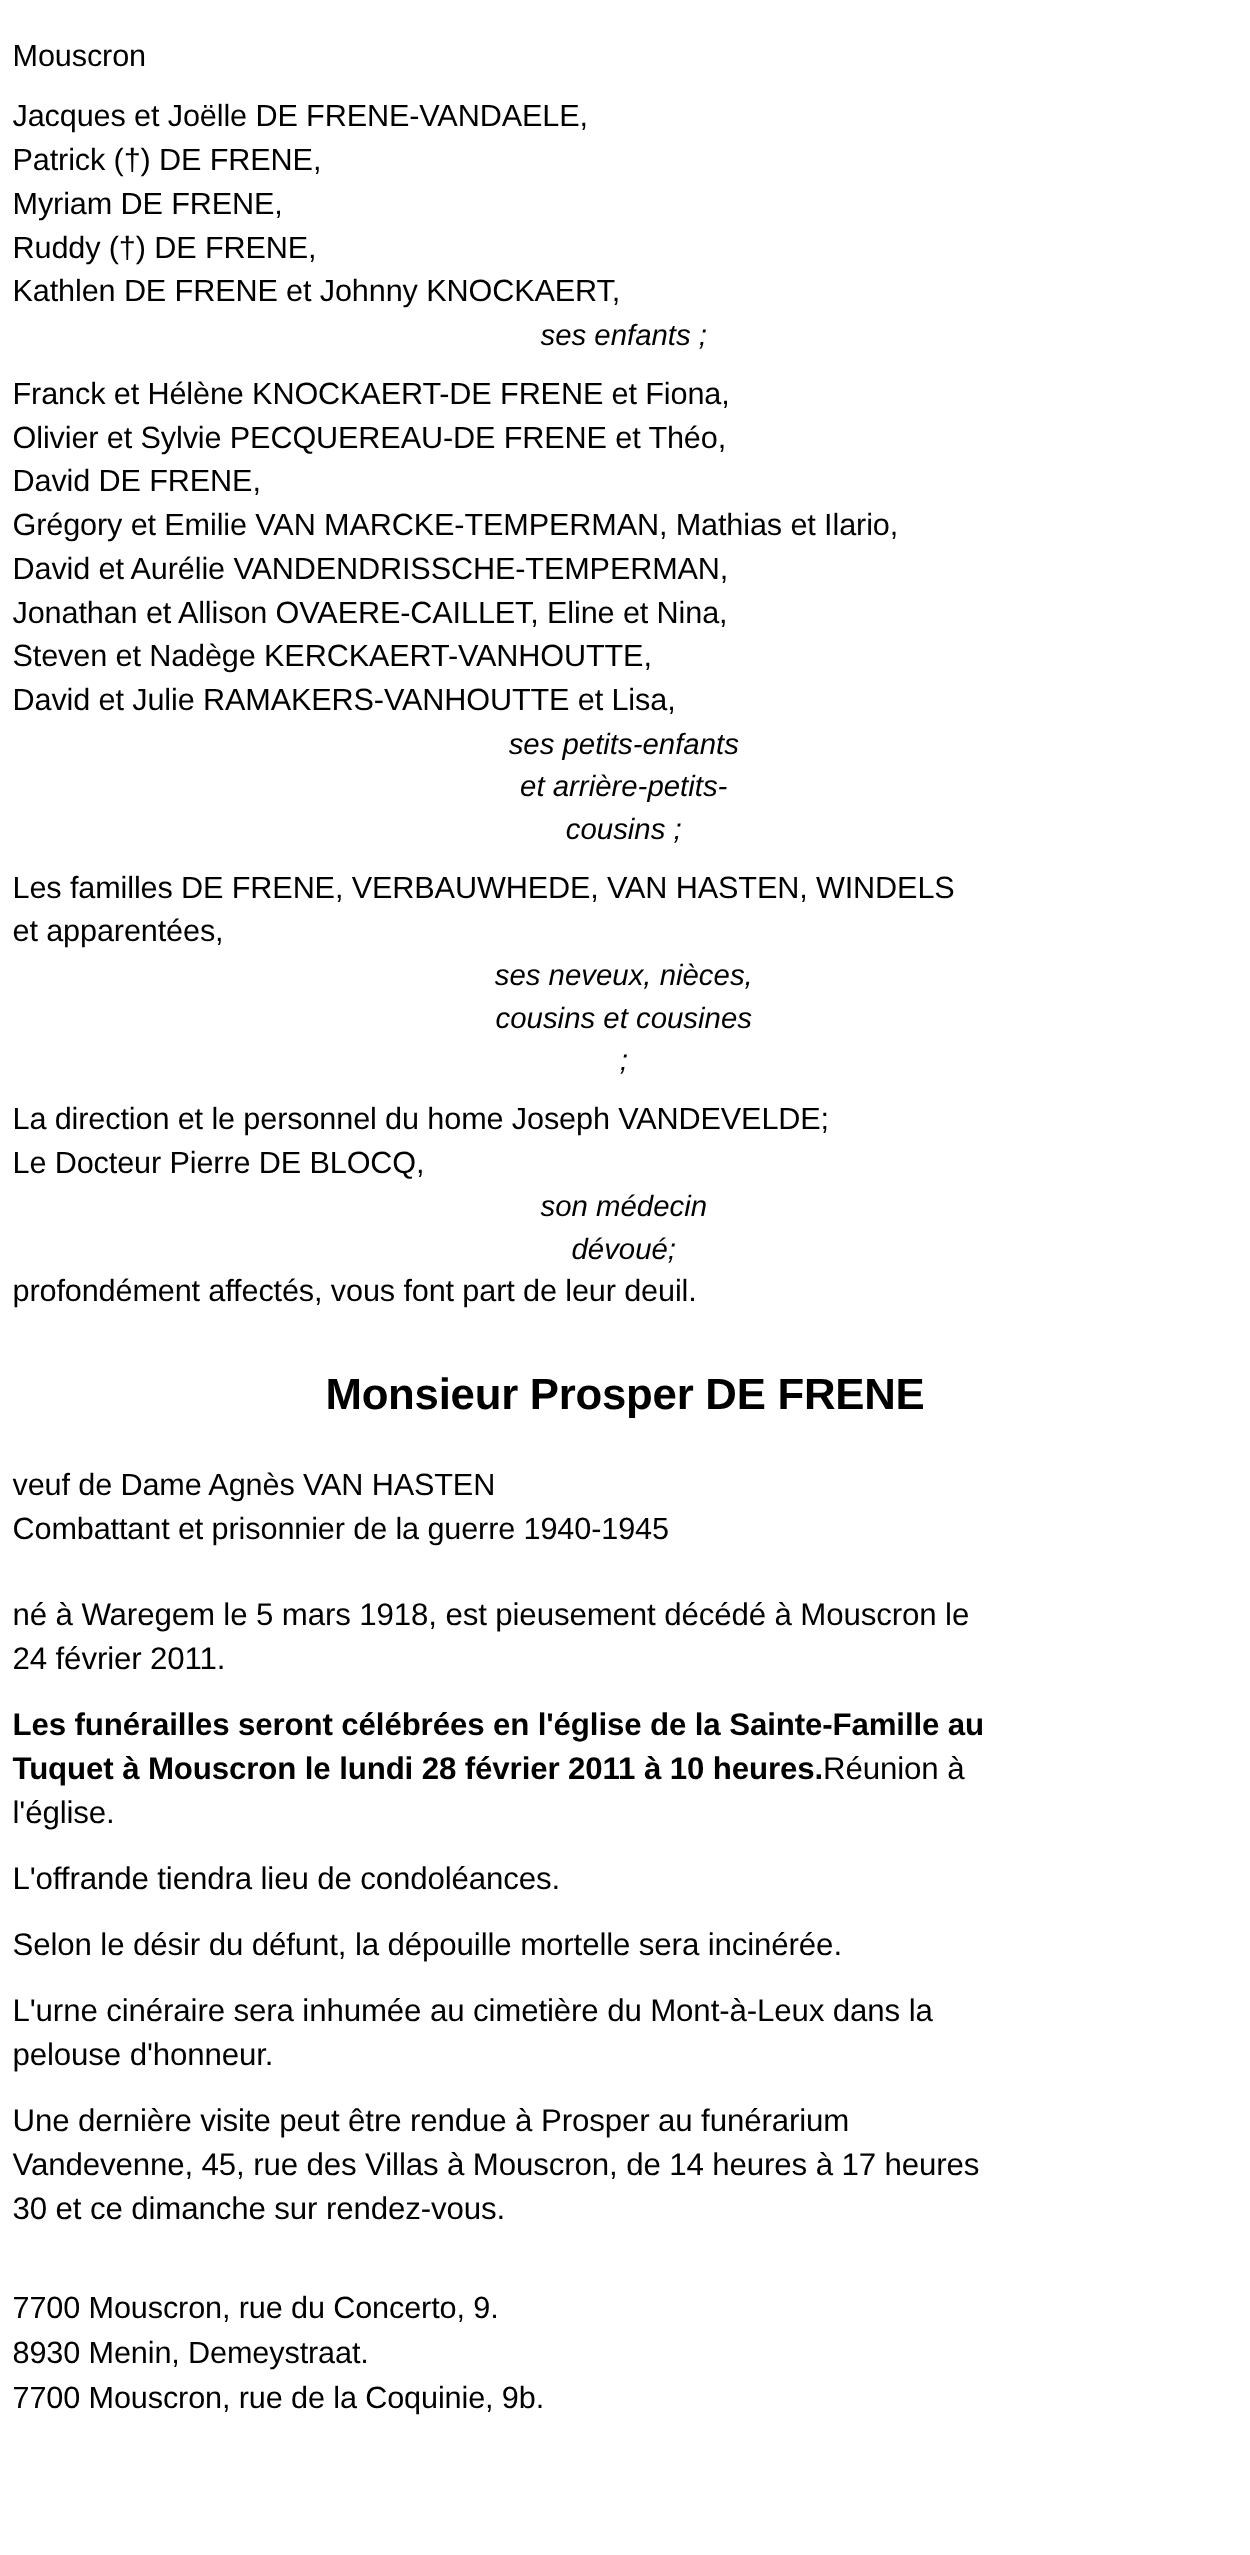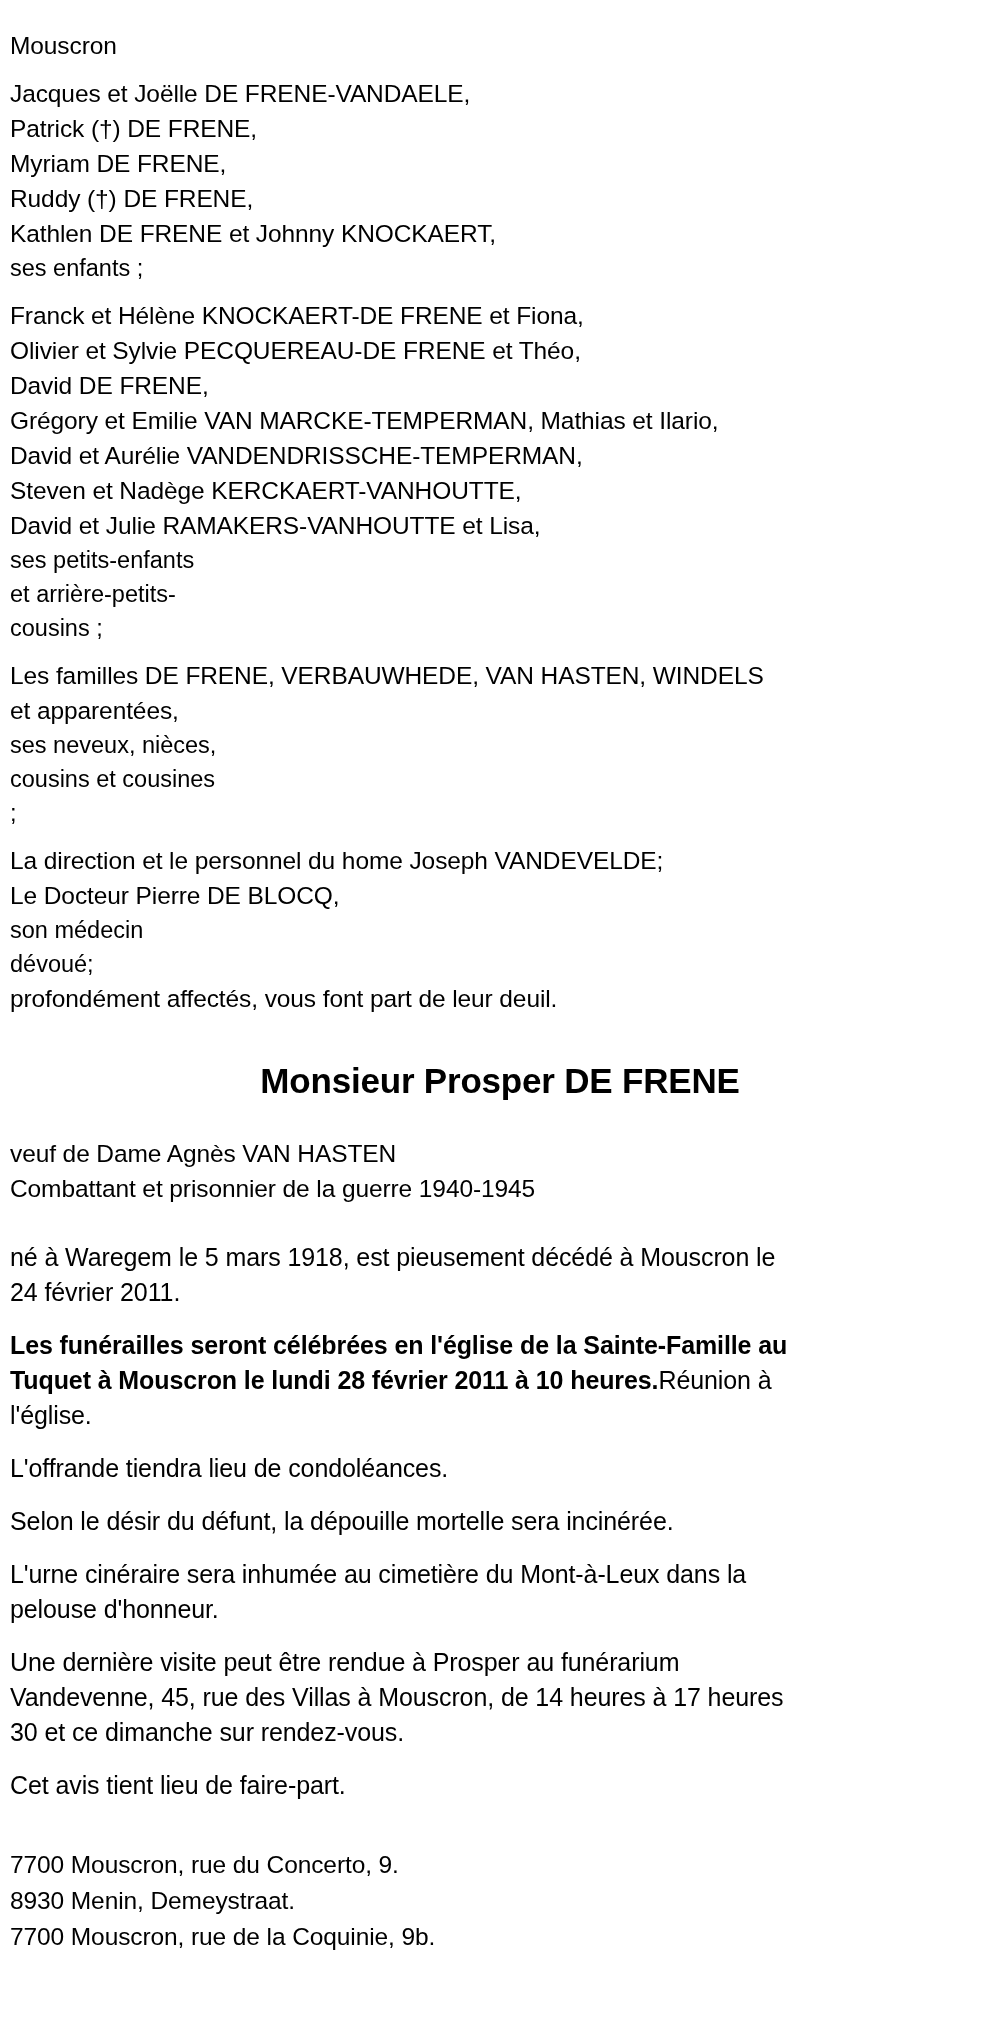--- a/index.html
+++ b/index.html
@@ -27,21 +27,22 @@
     white-space: pre;
     letter-spacing: -0.1px;
   }
 
   .gap-sm { height: 13px; }
   .gap-lg { height: 34px; }
   .gap-xl { height: 44px; }
 
   
   .caption {
-    text-align: left;
+    text-align: center;
+    font-style: italic;
     font-size: 23.5px;
     line-height: 34px;
     padding-right: 2px;
   }
   .caption .cline { display: block; white-space: pre; }
 
   
   .deceased-name {
     font-size: 35px;
     font-weight: bold;
@@ -94,20 +95,21 @@
   </div>
 
   <div class="gap-sm"></div>
 
   <div>
     <div class="line">Franck et Hélène KNOCKAERT-DE FRENE et Fiona,</div>
     <div class="line">Olivier et Sylvie PECQUEREAU-DE FRENE et Théo,</div>
     <div class="line">David DE FRENE,</div>
     <div class="line">Grégory et Emilie VAN MARCKE-TEMPERMAN, Mathias et Ilario,</div>
     <div class="line">David et Aurélie VANDENDRISSCHE-TEMPERMAN,</div>
+    <div class="line">Jonathan et Allison OVAERE-CAILLET, Eline et Nina,</div>
     <div class="line">Steven et Nadège KERCKAERT-VANHOUTTE,</div>
     <div class="line">David et Julie RAMAKERS-VANHOUTTE et Lisa,</div>
   </div>
 
   <div class="caption">
     <span class="cline">ses petits-enfants</span>
     <span class="cline">et arrière-petits-</span>
     <span class="cline">cousins ;</span>
   </div>
 
@@ -154,21 +156,20 @@
   <p class="para wide"><span class="strong">Les funérailles seront célébrées en l'église de la Sainte-Famille au Tuquet à Mouscron le lundi 28 février 2011 à 10 heures.</span><span>Réunion à l'église.</span></p>
 
   <p class="para">L'offrande tiendra lieu de condoléances.</p>
 
   <p class="para">Selon le désir du défunt, la dépouille mortelle sera incinérée.</p>
 
   <p class="para wide">L'urne cinéraire sera inhumée au cimetière du Mont-à-Leux dans la pelouse d'honneur.</p>
 
   <p class="para wide">Une dernière visite peut être rendue à Prosper au funérarium Vandevenne, 45, rue des Villas à Mouscron, de 14 heures à 17 heures 30 et ce dimanche sur rendez-vous.</p>
 
-  <p class="para">Cet avis tient lieu de faire-part.</p>
 
   <div class="gap-xl"></div>
 
   <div>
     <div class="addr-line">7700 Mouscron, rue du Concerto, 9.</div>
     <div class="addr-line">8930 Menin, Demeystraat.</div>
     <div class="addr-line">7700 Mouscron, rue de la Coquinie, 9b.</div>
   </div>
 
 </div>

